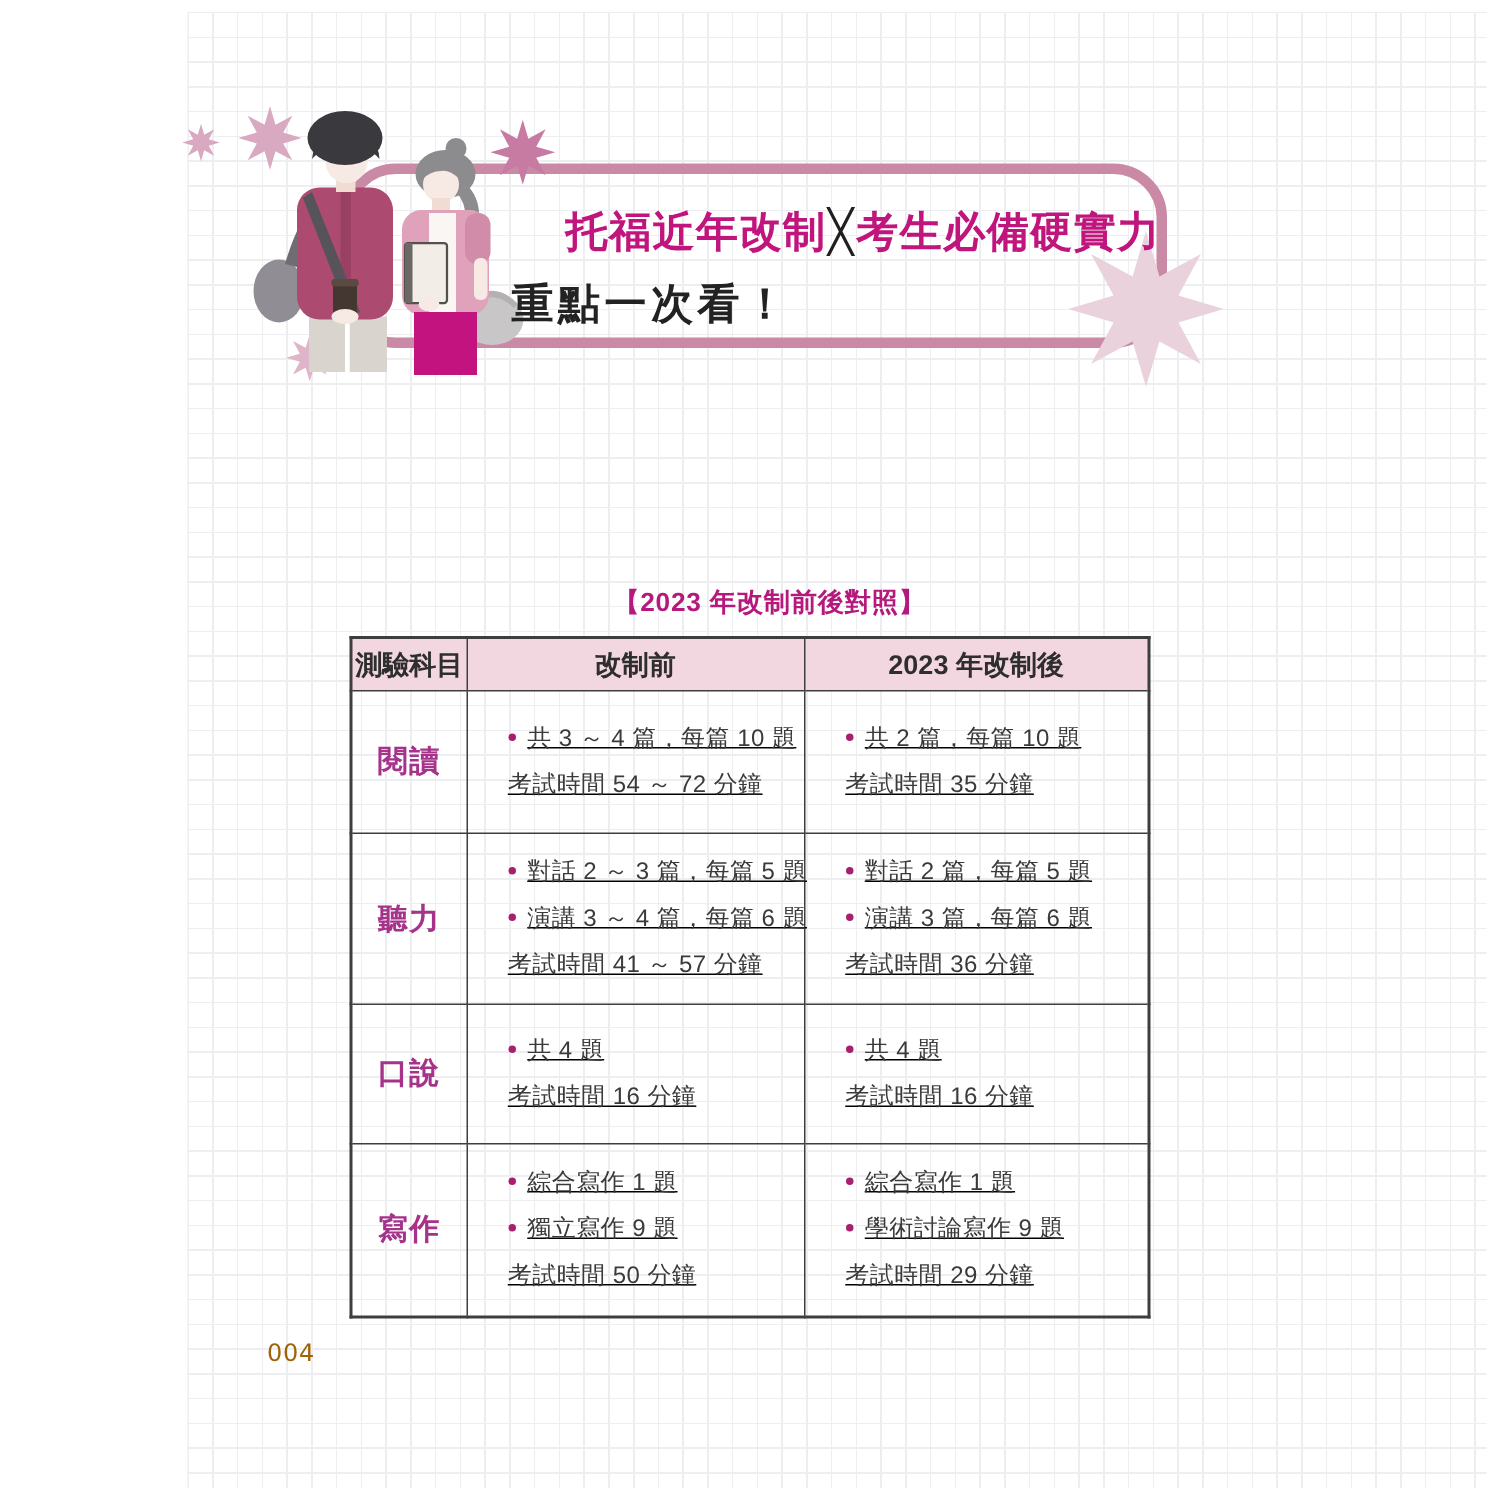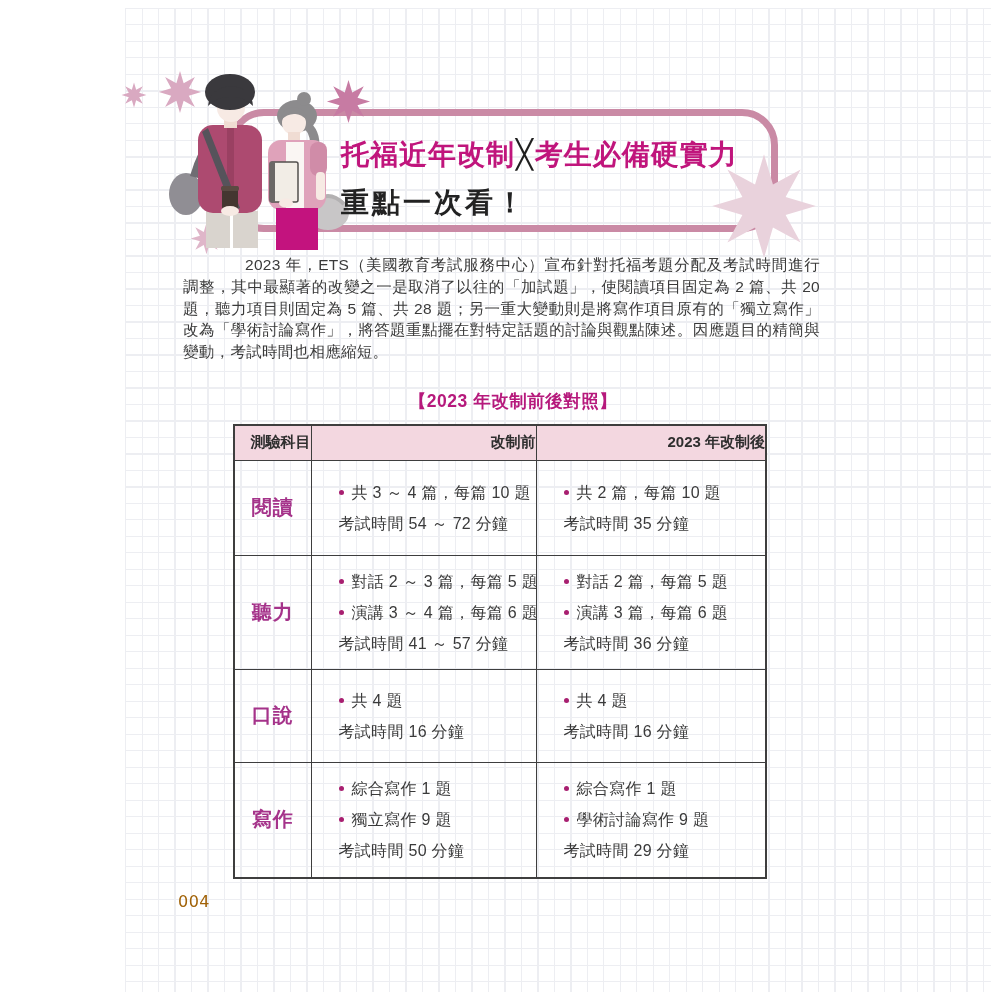--- a/index.html
+++ b/index.html
@@ -22,21 +22,21 @@
   .star { position:absolute; }
   #star-tiny-left   { left:121px; top:82px;  width:26px; height:26px; z-index:3; }
   #star-behind-head { left:158px; top:70px;  width:44px; height:44px; z-index:3; }
   #star-top         { left:326px; top:79px;  width:45px; height:45px; z-index:3; }
   #star-right       { left:710px; top:152px; width:108px;height:108px;z-index:3; }
   #star-bottom-left { left:190px; top:222px; width:33px; height:33px; z-index:3; }
 
   #illustration { position:absolute; left:160px; top:72px; width:205px; height:178px; z-index:4; }
 
   #banner-title { position:absolute; left:341px; top:141px; z-index:5; line-height:1; }
-  #title-line1 { font-size:28px; font-weight:bold; letter-spacing:1px; white-space:nowrap; }
+  #title-line1 { font-size:28px; font-weight:bold; letter-spacing:1px; white-space:nowrap;padding-left:36px; }
   #title-line1 .hl { color:#c0157c; }
   #title-line1 .cross { color:#1f1f1f; font-weight:normal; padding:0 1px; }
   #title-line2 { margin-top:20px; font-size:28px; font-weight:bold; letter-spacing:3px; color:#222222; }
 
   
   #intro {
     position:absolute; left:183px; top:254px; width:637px; z-index:5;
     font-size:15.5px; line-height:21.8px; color:#3a3a3a;
     text-align:justify; text-indent:62px; letter-spacing:0.3px;
   }
@@ -46,24 +46,24 @@
     position:absolute; left:247px; top:389px; width:532px; z-index:5;
     text-align:center; font-size:17.5px; font-weight:bold; color:#b6197c; letter-spacing:0.5px;
   }
   #comparison-table {
     position:absolute; left:233px; top:424px; z-index:5;
     border-collapse:collapse; table-layout:fixed; width:532px;
     border:2px solid #3e3e3e;
   }
   #comparison-table th, #comparison-table td { border:1.5px solid #3e3e3e; vertical-align:middle; }
   #comparison-table th {
-    background:#f3d7e0; height:35px; font-size:15px; font-weight:bold; color:#2e2e2e; text-align:right;
+    background:#f3d7e0; height:35px; font-size:18px; font-weight:bold; color:#2e2e2e; text-align:center;
   }
   td.subject { text-align:center; font-size:20px; font-weight:bold; color:#a5338a; letter-spacing:1px; }
-  td.content { padding:10px 20px 10px 27px; }
+  td.content { padding:10px 20px 10px 27px;text-decoration:underline; }
   .cline { line-height:31px; font-size:16px; color:#3a3a3a; letter-spacing:0.3px; white-space:nowrap; }
   .dot { display:inline-block; width:5px; height:5px; border-radius:50%; background:#a81f70; vertical-align:3px; margin-right:8px; }
 
   #page-number {
     position:absolute; left:178px; top:892px; z-index:5;
     font-family:"DejaVu Sans",sans-serif; font-size:16px; color:#a16207; letter-spacing:0.5px;
   }
 </style>
 </head>
 <body>
@@ -142,21 +142,20 @@
     </svg>
   </div>
 
   <div id="banner-title">
     <div id="title-line1">
       <span class="hl">托福近年改制</span><span class="cross">╳</span><span class="hl">考生必備硬實力</span>
     </div>
     <div id="title-line2">重點一次看！</div>
   </div>
 
-  <p id="intro">2023 年，ETS（美國教育考試服務中心）宣布針對托福考題分配及考試時間進行調整，其中最顯著的改變之一是取消了以往的「加試題」，使閱讀項目固定為 2 篇、共 20 題，聽力項目則固定為 5 篇、共 28 題；另一重大變動則是將寫作項目原有的「獨立寫作」改為「學術討論寫作」，將答題重點擺在對特定話題的討論與觀點陳述。因應題目的精簡與變動，考試時間也相應縮短。</p>
 
   <div id="table-title">【2023 年改制前後對照】</div>
 
   <table id="comparison-table">
     <colgroup>
         <col style="width:77px">
         <col style="width:225px">
         <col style="width:230px">
       </colgroup>
     <tbody>

